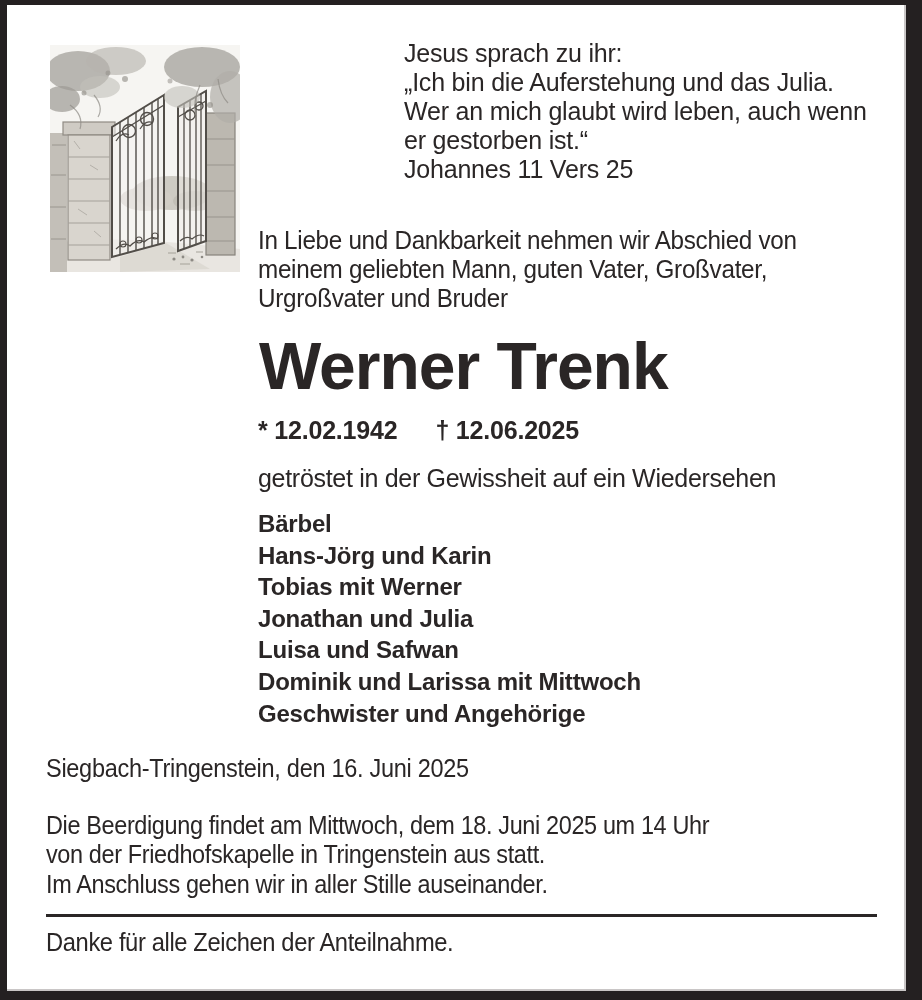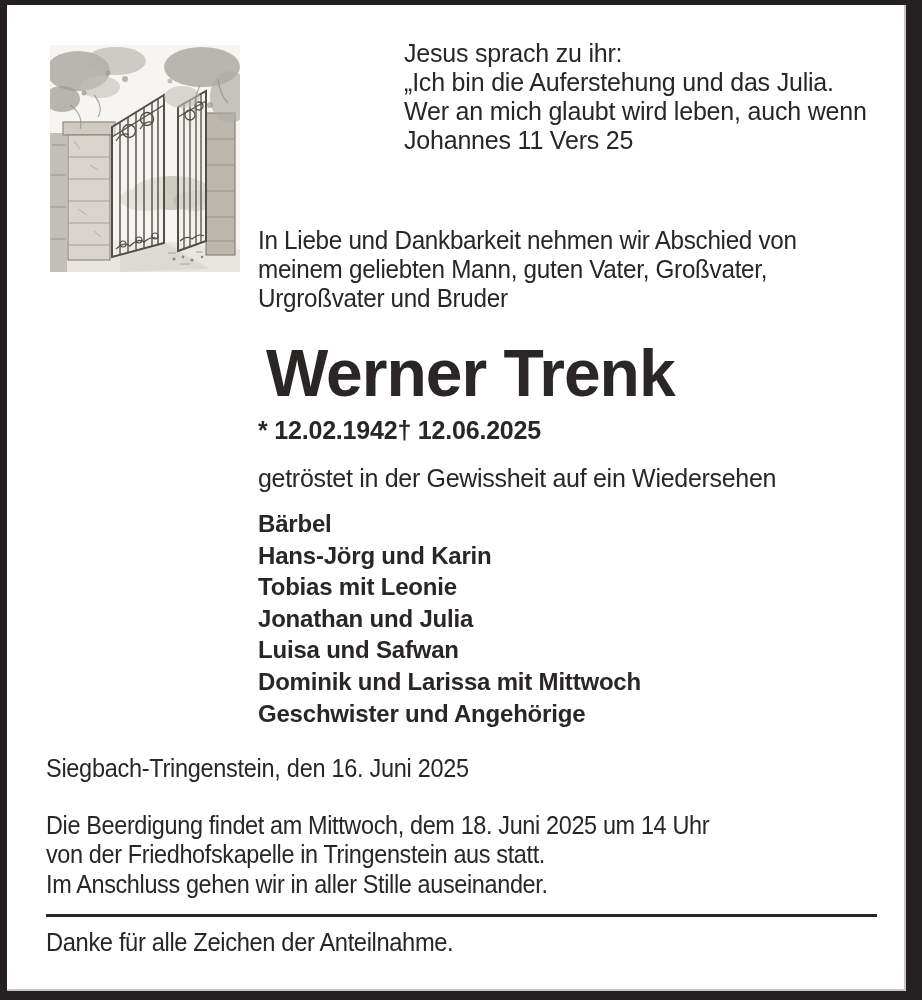--- a/index.html
+++ b/index.html
@@ -51,21 +51,21 @@
     letter-spacing: -1px;
     white-space: nowrap;
   }
 
   .dates {
     left: 251px; top: 411px;
     font-size: 25px; font-weight: bold;
     letter-spacing: -0.2px;
     white-space: nowrap;
   }
-  .dates .death { }
+  .dates .death { margin-left: 38px; }
 
   .consolation {
     left: 251px; top: 459px;
     font-size: 25px; line-height: 29px;
     letter-spacing: -0.3px;
     white-space: nowrap;
   }
 
   .mourners {
     left: 251px; top: 503px;
@@ -174,41 +174,42 @@
       <circle cx="142" cy="215" r="1.6" fill="#8d8a84"></circle>
       <circle cx="152" cy="212" r="1.3" fill="#8d8a84"></circle>
       <path d="M118,208 h8 M130,219 h10 M146,207 h7" stroke="#a5a19a" stroke-width="1.2"></path>
     </svg>
   </figure>
 
   <div class="abs quote">
     <div>Jesus sprach zu ihr:</div>
     <div>„Ich bin die Auferstehung und das Julia.</div>
     <div>Wer an mich glaubt wird leben, auch wenn</div>
+    <div>er gestorben ist.“</div>
     <div>Johannes 11 Vers 25</div>
   </div>
 
   <div class="abs intro">
     <div>In Liebe und Dankbarkeit nehmen wir Abschied von</div>
     <div>meinem geliebten Mann, guten Vater, Großvater,</div>
     <div>Urgroßvater und Bruder</div>
   </div>
 
-  <h1 class="abs deceased-name" style="margin:11px">Werner Trenk</h1>
+  <h1 class="abs deceased-name" style="margin:4px">Werner Trenk</h1>
 
   <div class="abs dates">
     <span class="birth">* 12.02.1942</span><span class="death">† 12.06.2025</span>
   </div>
 
   <div class="abs consolation">getröstet in der Gewissheit auf ein Wiedersehen</div>
 
   <div class="abs mourners">
     <div>Bärbel</div>
     <div>Hans-Jörg und Karin</div>
-    <div>Tobias mit Leonie</div>
+    <div>Tobias mit Werner</div>
     <div>Jonathan und Julia</div>
     <div>Luisa und Safwan</div>
     <div>Dominik und Larissa mit Mittwoch</div>
     <div>Geschwister und Angehörige</div>
   </div>
 
   <div class="abs place-date">Siegbach-Tringenstein, den 16. Juni 2025</div>
 
   <div class="abs funeral-info">
     <div>Die Beerdigung findet am Mittwoch, dem 18. Juni 2025 um 14 Uhr</div>

